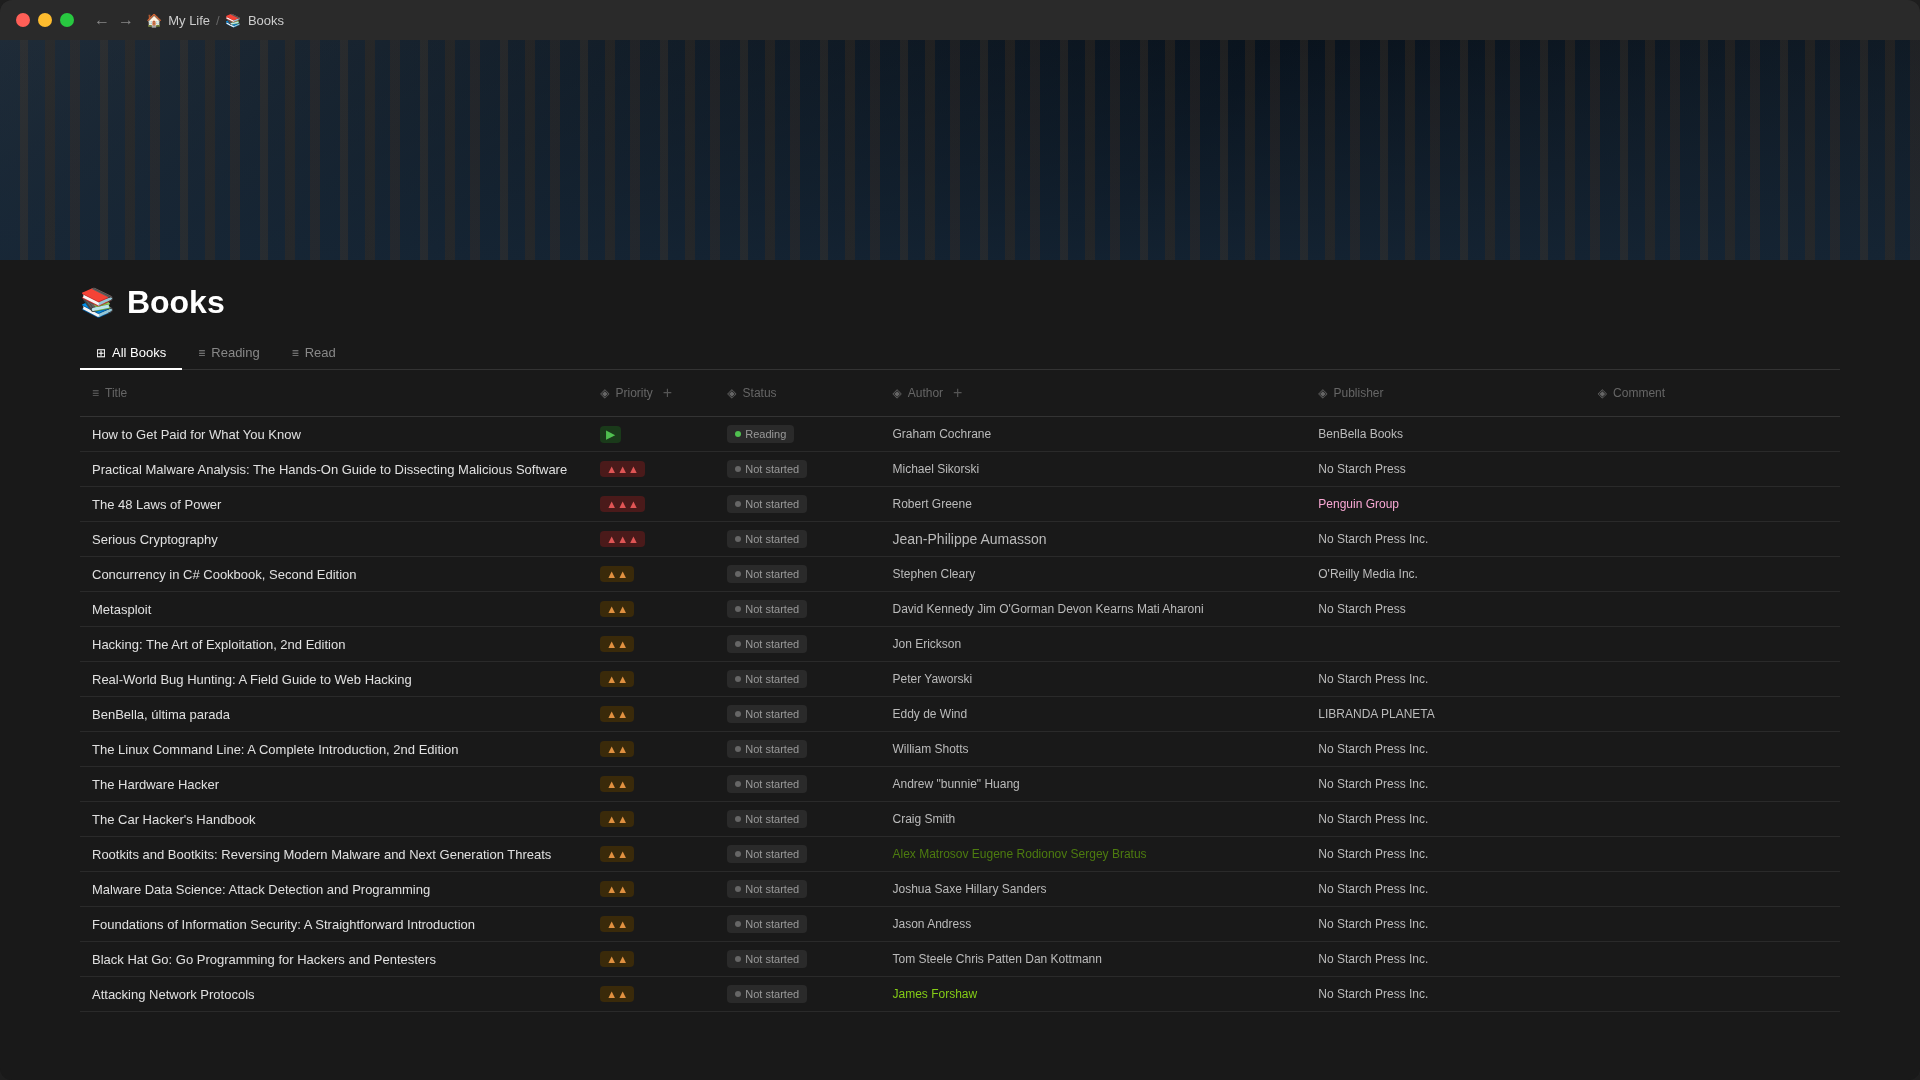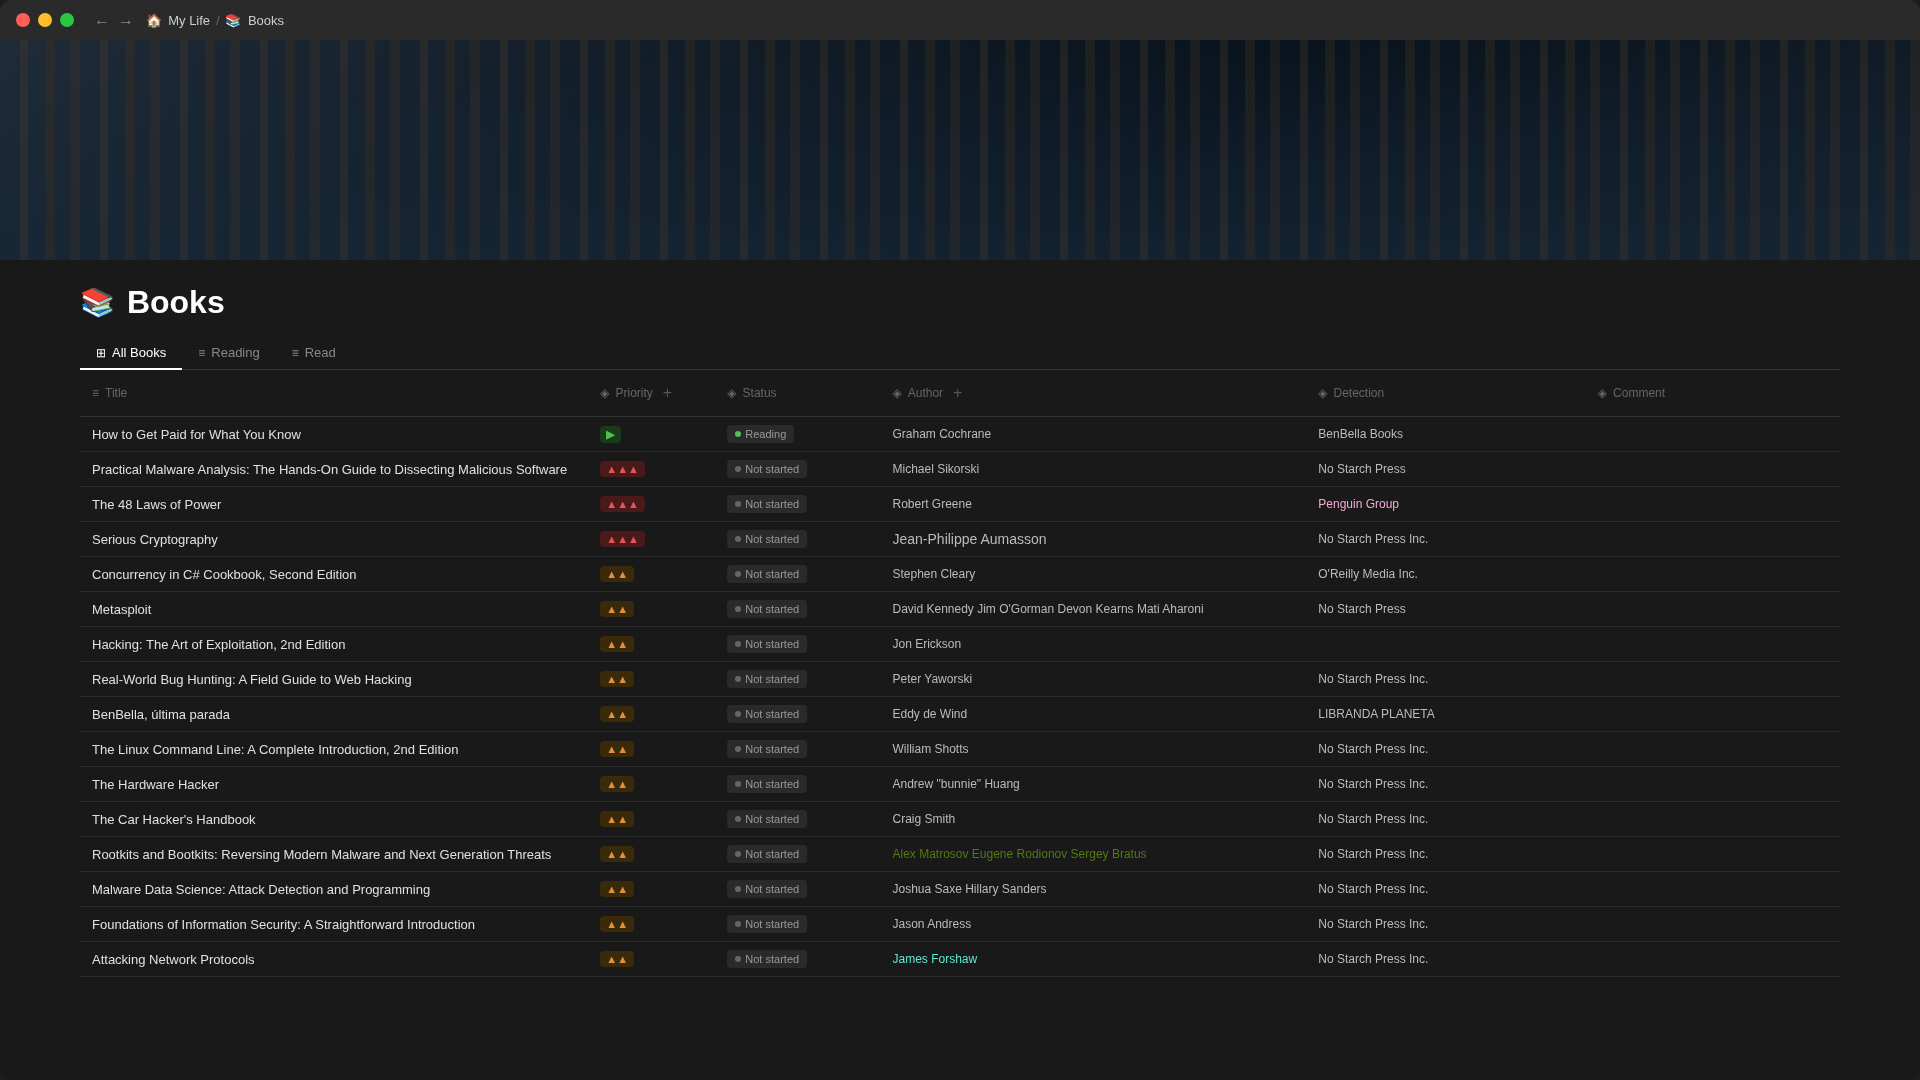--- a/index.html
+++ b/index.html
@@ -327,21 +327,21 @@
             <th class="col-author">
               <div class="th-inner">
                 <span>◈</span>
                 <span>Author</span>
                 <span class="add-btn">+</span>
               </div>
             </th>
             <th class="col-publisher">
               <div class="th-inner">
                 <span>◈</span>
-                <span>Detection</span>
+                <span>Publisher</span>
               </div>
             </th>
             <th class="col-comment">
               <div class="th-inner">
                 <span>◈</span>
                 <span>Comment</span>
               </div>
             </th>
           </tr>
         </thead>
@@ -461,24 +461,32 @@
     </tr>
             <tr>
       <td class="title-cell">Foundations of Information Security: A Straightforward Introduction</td>
       <td><span class="priority-badge priority-med">▲▲</span></td>
       <td><span class="status-badge"><span class="status-dot"></span>Not started</span></td>
       <td style="color:#bbb; font-size:12px;">Jason Andress</td>
       <td style="color:#bbb; font-size:12px;">No Starch Press Inc.</td>
       <td style="color:#555;"></td>
     </tr>
             <tr>
+      <td class="title-cell">Black Hat Go: Go Programming for Hackers and Pentesters</td>
+      <td><span class="priority-badge priority-med">▲▲</span></td>
+      <td><span class="status-badge"><span class="status-dot"></span>Not started</span></td>
+      <td style="color:#bbb; font-size:12px;">Tom Steele Chris Patten Dan Kottmann</td>
+      <td style="color:#bbb; font-size:12px;">No Starch Press Inc.</td>
+      <td style="color:#555;"></td>
+    </tr>
+            <tr>
       <td class="title-cell">Attacking Network Protocols</td>
       <td><span class="priority-badge priority-med">▲▲</span></td>
       <td><span class="status-badge"><span class="status-dot"></span>Not started</span></td>
-      <td style="color:#5eead4; font-size:12px;">James Forshaw</td>
+      <td style="color:#84cc16; font-size:12px;">James Forshaw</td>
       <td style="color:#bbb; font-size:12px;">No Starch Press Inc.</td>
       <td style="color:#555;"></td>
     </tr>
           </tbody>
       </table>
     </div>
   </div>
 </div>
 
 </body></html>

